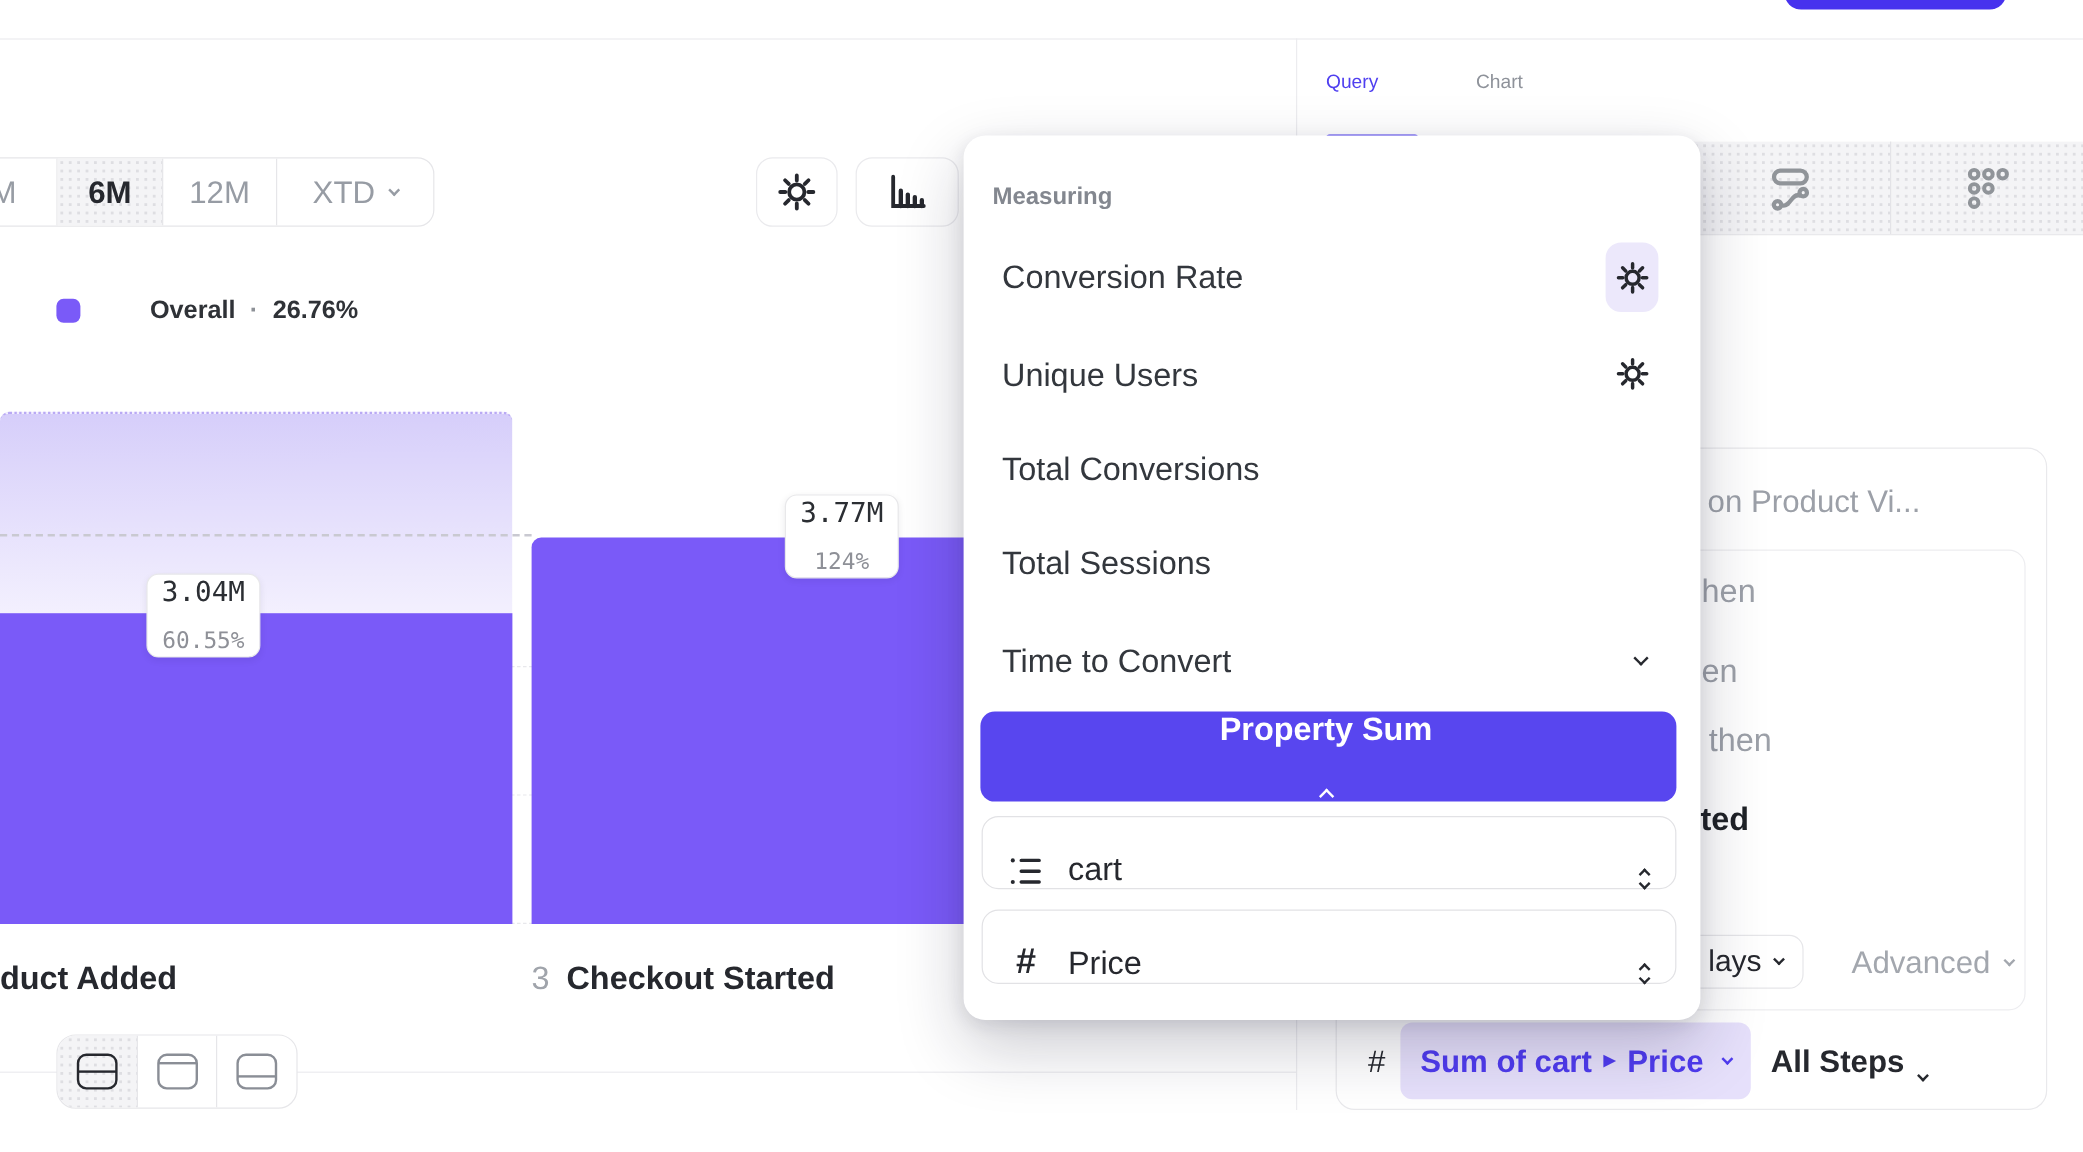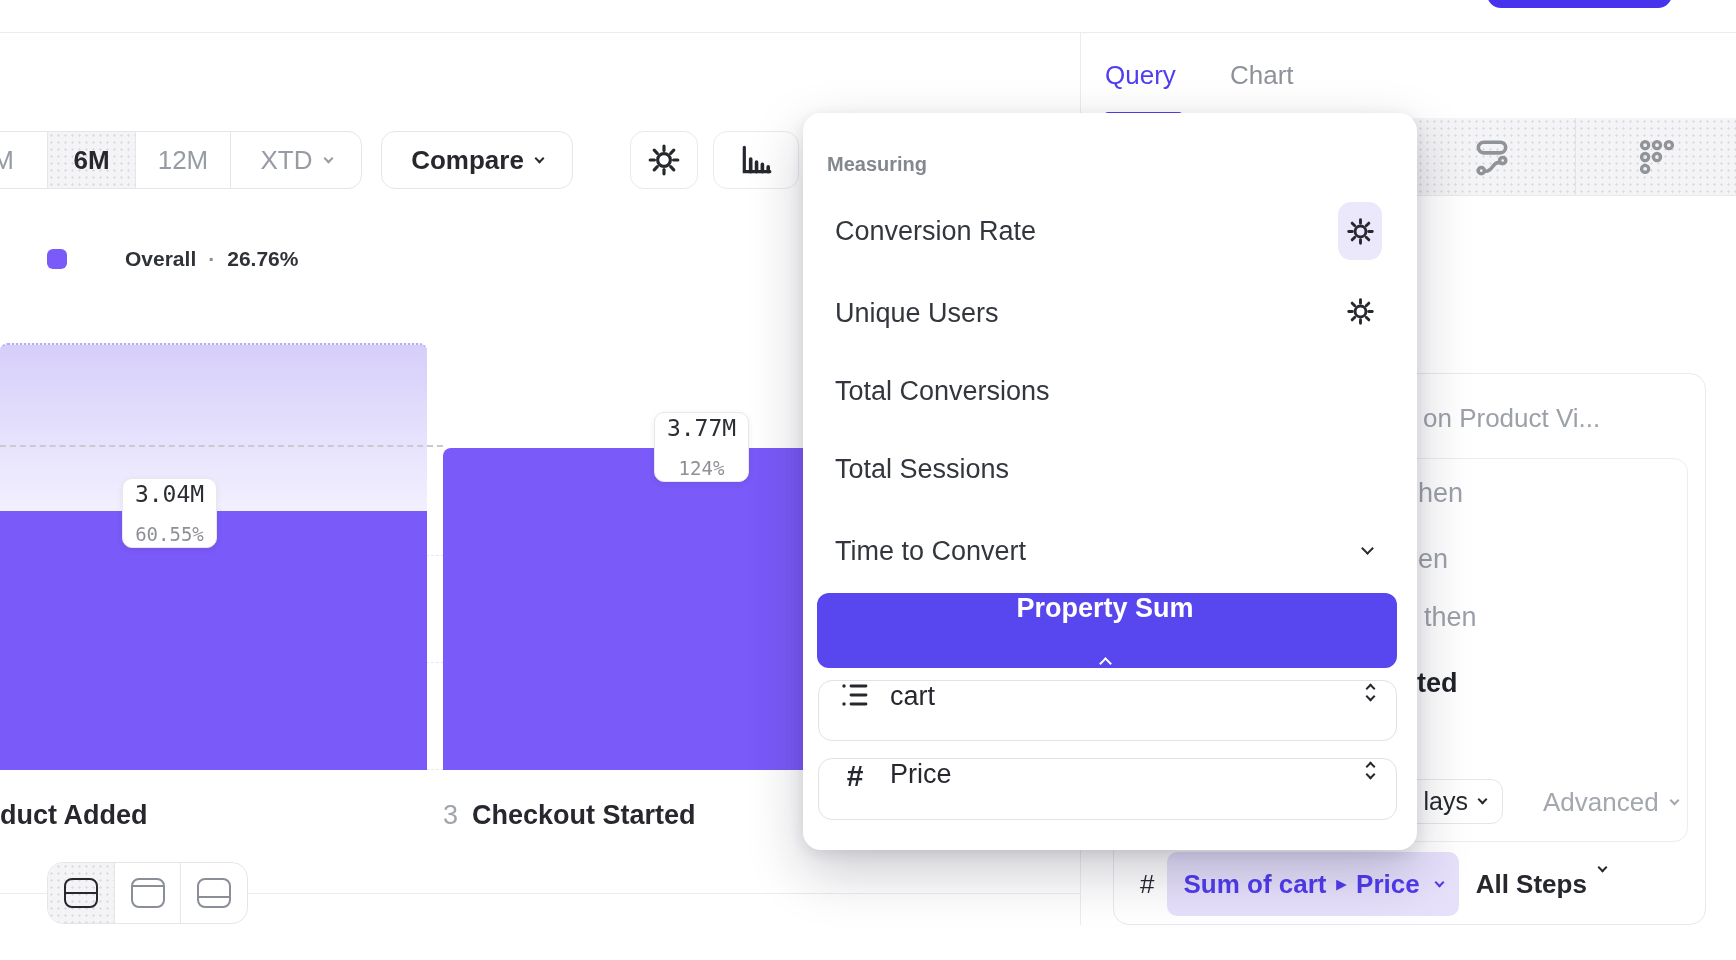--- a/index.html
+++ b/index.html
@@ -59,21 +59,21 @@
   .tcell { flex:1; display:flex; align-items:center; justify-content:center; border-right:1.5px solid #E6E6E9; color:#8A8E96; }
   .tcell:last-child { border-right:none; }
   .tcell.selected { color:#26282E; }
   .ticon { width:34px; height:30px; border:2.6px solid currentColor; border-radius:8px; position:relative; }
   .ticon::after { content:""; position:absolute; left:-1px; right:-1px; border-top:2.6px solid currentColor; }
   .ticon.mid::after { top:50%; margin-top:-1.3px; }
   .ticon.top::after { top:20%; }
   .ticon.bot::after { top:62%; }
 
   
-  .tab { position:absolute; top:60px; font-size:26px; font-weight:500; }
+  .tab { position:absolute; top:60px; font-size:16px; font-weight:500; }
   #tab-query { left:1105px; color:#4F3FF0; }
   #tab-chart { left:1230px; color:#8E929A; }
   #tab-underline { position:absolute; left:1105px; top:112px; width:77px; height:6px; border-radius:3px; background:#4F3FF0; }
   #panel-toolbar { position:absolute; left:1081px; top:118px; width:655px; height:78px; border-bottom:1px solid #E9E9EC; }
   #panel-toolbar .cell-divider { position:absolute; left:494px; top:0; height:100%; border-left:1.5px solid #E3E3E7; }
   .tool-icon { position:absolute; top:50%; transform:translateY(-50%); color:#909499; }
 
   #builder-card { position:absolute; left:1113px; top:373px; width:593px; height:552px; background:#fff; border:1.5px solid #E9E9EC; border-radius:16px; }
   #card-title-frag { position:absolute; left:1423px; top:403px; font-size:26px; font-weight:500; color:#9CA0A8; }
   #steps-panel { position:absolute; left:1127px; top:458px; width:561px; height:384px; border:1.5px solid #EDEDF0; border-radius:14px; }
@@ -85,33 +85,33 @@
   #frag-2 { left:1424px; top:602px; }
   #frag-3 { left:1417px; top:668px; }
 
   #delay-btn { position:absolute; left:1404px; top:779px; width:99px; height:45px; border:1.5px solid #E6E6E9; border-radius:12px; background:#fff; display:flex; align-items:center; justify-content:flex-end; padding-right:16px; gap:11px; font-size:25px; font-weight:500; color:#26282E; }
   #advanced { position:absolute; left:1543px; top:787px; display:flex; align-items:center; gap:12px; font-size:26px; font-weight:500; color:#A3A7AE; }
 
   #hash-row { position:absolute; left:1140px; top:852px; height:64px; display:flex; align-items:center; gap:13px; }
   #hash-sym { font-size:26px; font-weight:500; color:#26282E; }
   #sum-chip { height:64px; border-radius:10px; background:#E6E0FB; display:flex; align-items:center; padding:0 16px; gap:10px; font-size:26px; font-weight:600; color:#4F3BEF; }
   #sum-chip .tri { font-size:19px; transform:translateY(-1px); }
-  #all-steps { display:flex; align-items:flex-start; gap:12px; font-size:26px; font-weight:700; color:#26282E; margin-left:4px; }
+  #all-steps { display:flex; align-items:flex-end; gap:12px; font-size:26px; font-weight:700; color:#26282E; margin-left:4px; }
 
   
   #measuring-menu { position:absolute; left:803px; top:113px; width:614px; height:737px; background:#fff; border-radius:18px; box-shadow:0 22px 55px rgba(25,25,50,.22), 0 4px 14px rgba(25,25,50,.10); z-index:50; }
   #menu-title { position:absolute; left:24px; top:40px; font-size:20px; font-weight:700; color:#83878F; }
   .menu-item { position:absolute; left:32px; font-size:27px; font-weight:500; color:#33373D; }
   .gear-wrap { position:absolute; left:535px; width:44px; height:58px; border-radius:13px; display:flex; align-items:center; justify-content:center; color:#26282E; }
   .gear-wrap.hl { background:#ECE8FB; }
   #menu-ttc-chev { position:absolute; left:560px; top:431px; color:#26282E; }
   #propsum-bar { position:absolute; left:14px; top:480px; width:580px; height:75px; border-radius:12px; background:#5846EF; display:flex; align-items:center; justify-content:space-between; padding:0 22px 0 18px;flex-direction:column; }
   #propsum-bar .lbl { font-size:27px; font-weight:700; color:#fff; }
   #propsum-bar .chev { color:#fff; }
-  .picker { position:absolute; left:15px; width:579px; border:1.5px solid #E2E2E5; border-radius:14px; background:#fff; display:flex; align-items:flex-start; padding:0 22px 0 17px; gap:0; }
+  .picker { position:absolute; left:15px; width:579px; border:1.5px solid #E2E2E5; border-radius:14px; background:#fff; display:flex; align-items:flex-end; padding:0 22px 0 17px; gap:0; }
   #picker-cart { top:567px; height:61px; }
   #picker-price { top:645px; height:62px; }
   .picker .pval { font-size:27px; font-weight:500; color:#26282E; margin-left:16px; }
   .picker .spacer { flex:1; }
   .stepper { display:flex; flex-direction:column; gap:3px; color:#26282E; align-items:center; }
   .hash-glyph { font-size:30px; font-weight:600; color:#26282E; width:38px; text-align:center; }
   .list-glyph { width:38px; display:flex; justify-content:center; color:#26282E; }
 
   svg { display:block; }
 </style>
@@ -132,24 +132,20 @@
       </div>
     <div class="seg" style="width:95px;">
         <span>12M</span>
       </div>
     <div class="seg" style="width:130px;gap:12px;">
         <span>XTD</span>
         <span class="chev sm" style="margin-top:-4px;"></span>
       </div>
   </div>
 
-  <div id="compare-btn" class="btn-row-item">
-    <span>Compare</span>
-    <span class="chev sm" style="margin-top:-4px;"></span>
-  </div>
 
   <div id="gear-btn" class="btn-row-item">
     <span>
       <svg width="34" height="34" viewBox="0 0 32 32" fill="none" stroke="currentColor" stroke-width="3" stroke-linecap="round">
         <circle cx="16" cy="16" r="6"></circle>
         <path d="M16 3v4M16 25v4M3 16h4M25 16h4M6.8 6.8l2.9 2.9M22.3 22.3l2.9 2.9M25.2 6.8l-2.9 2.9M9.7 22.3l-2.9 2.9"></path>
       </svg>
     </span>
   </div>
 

